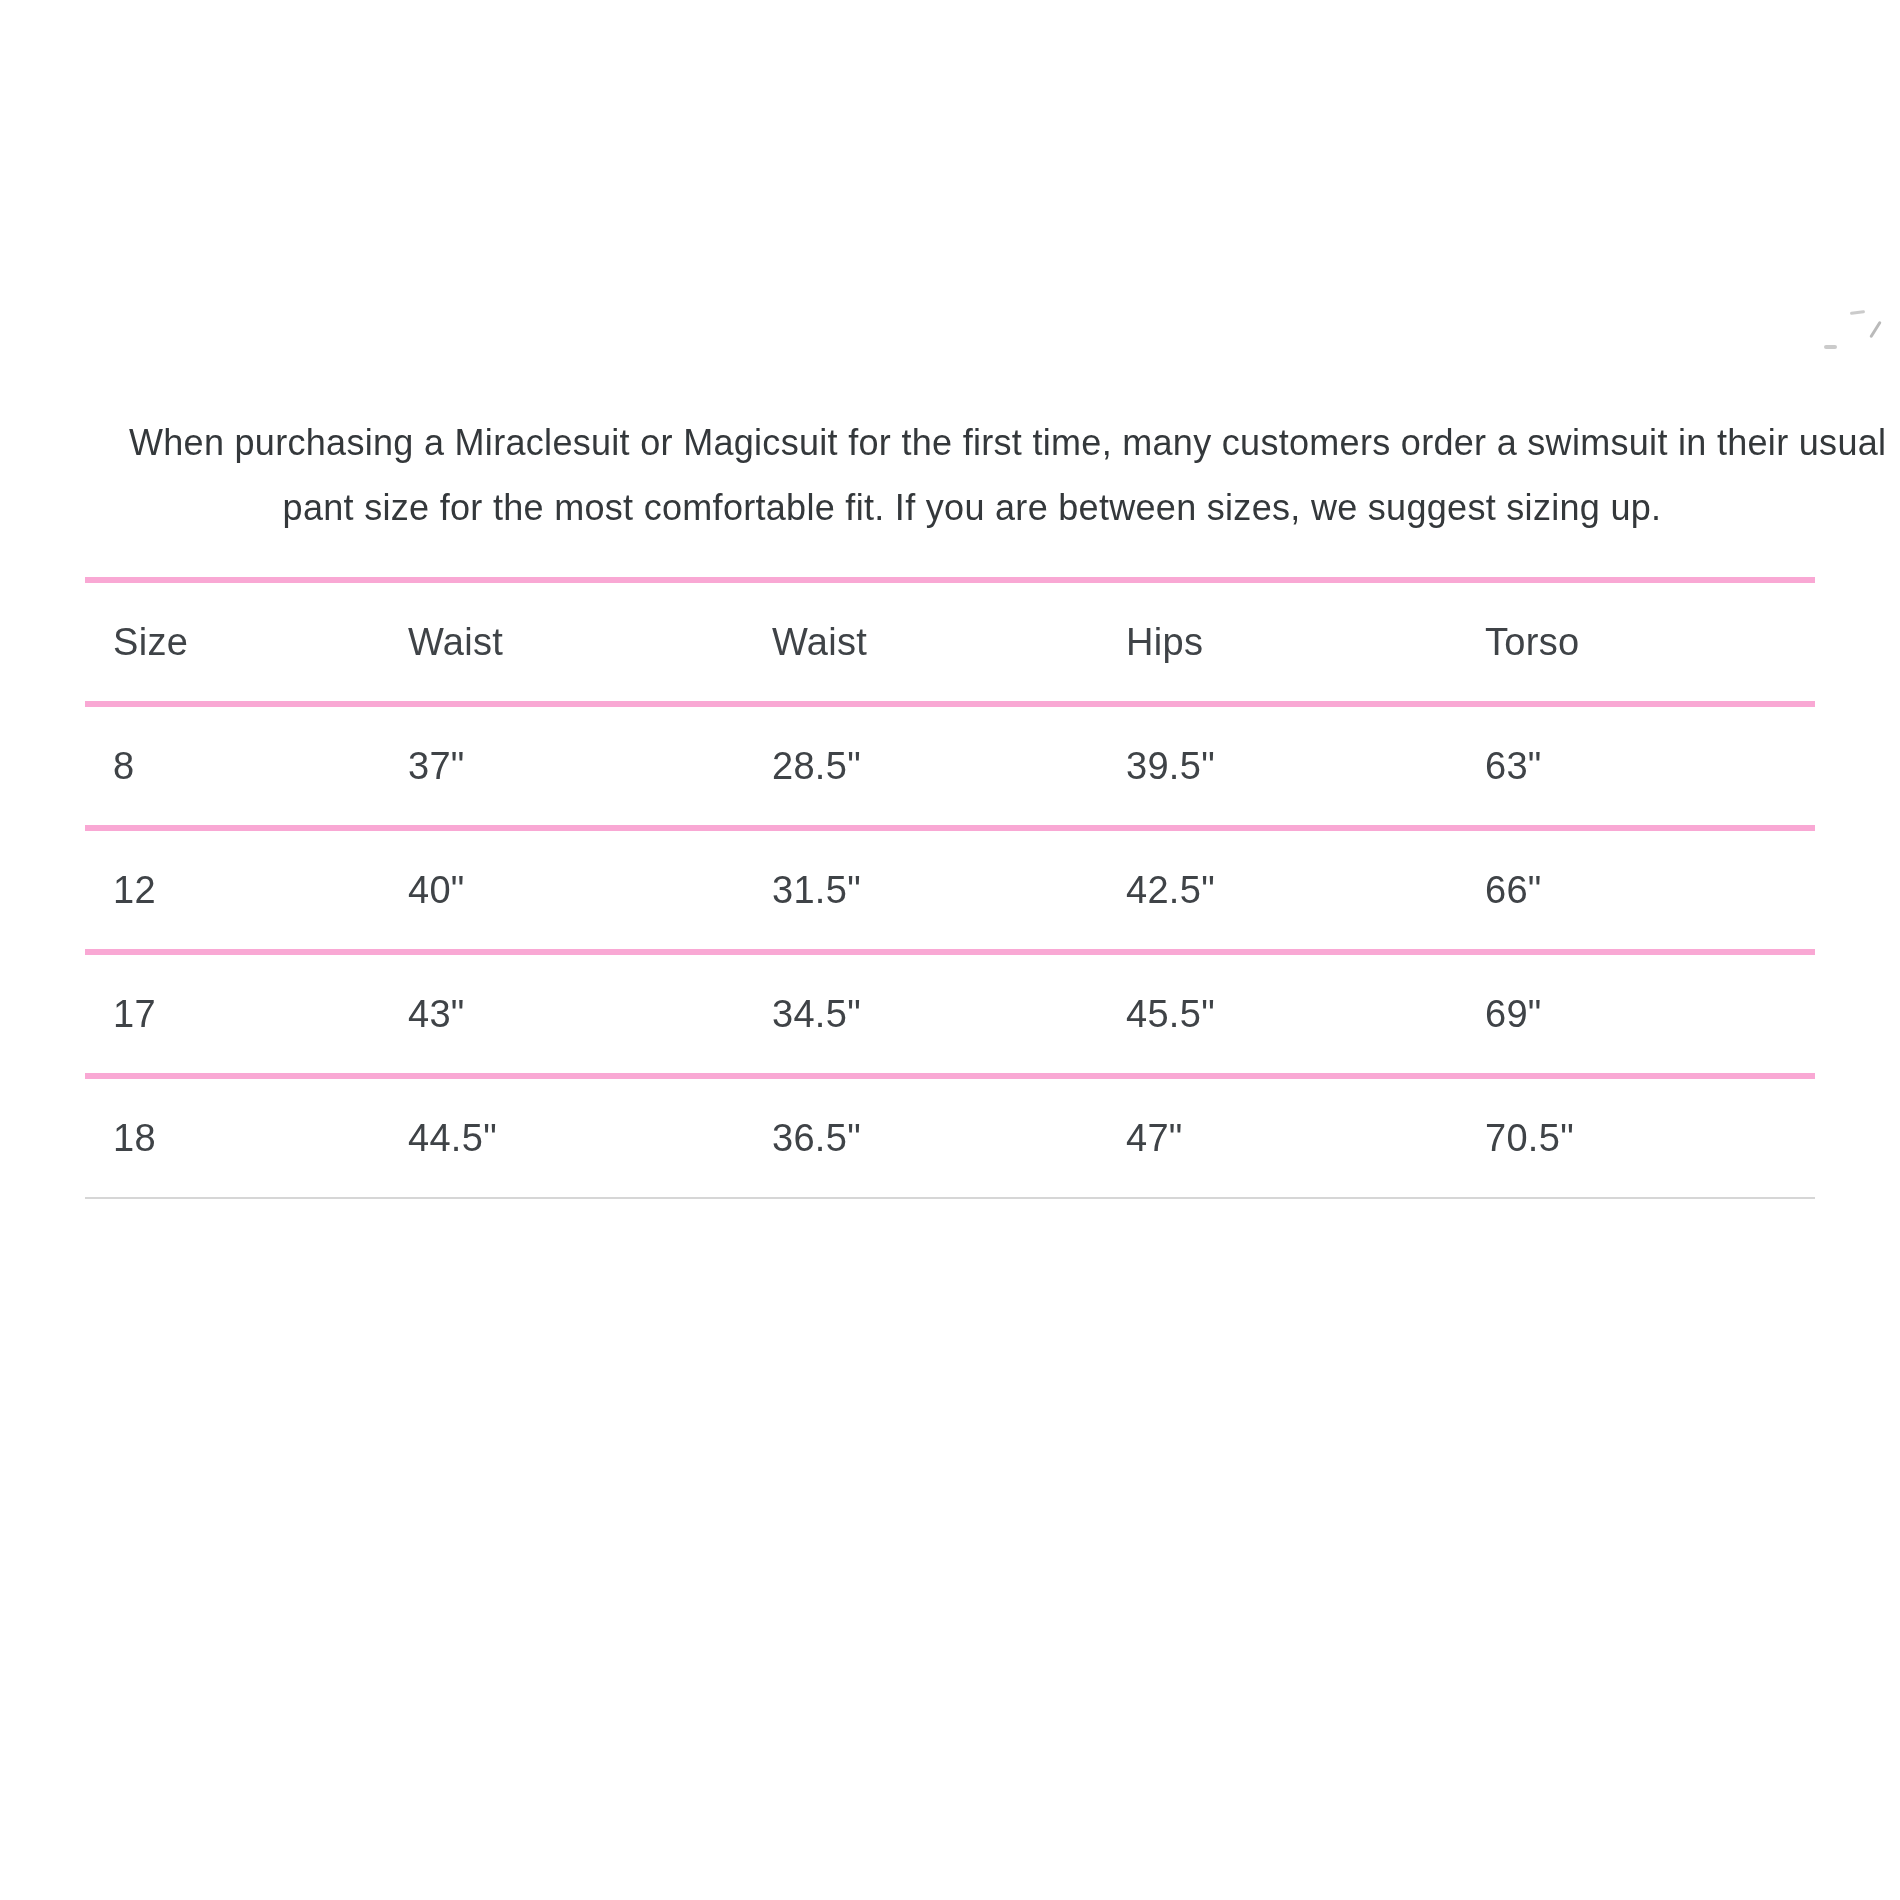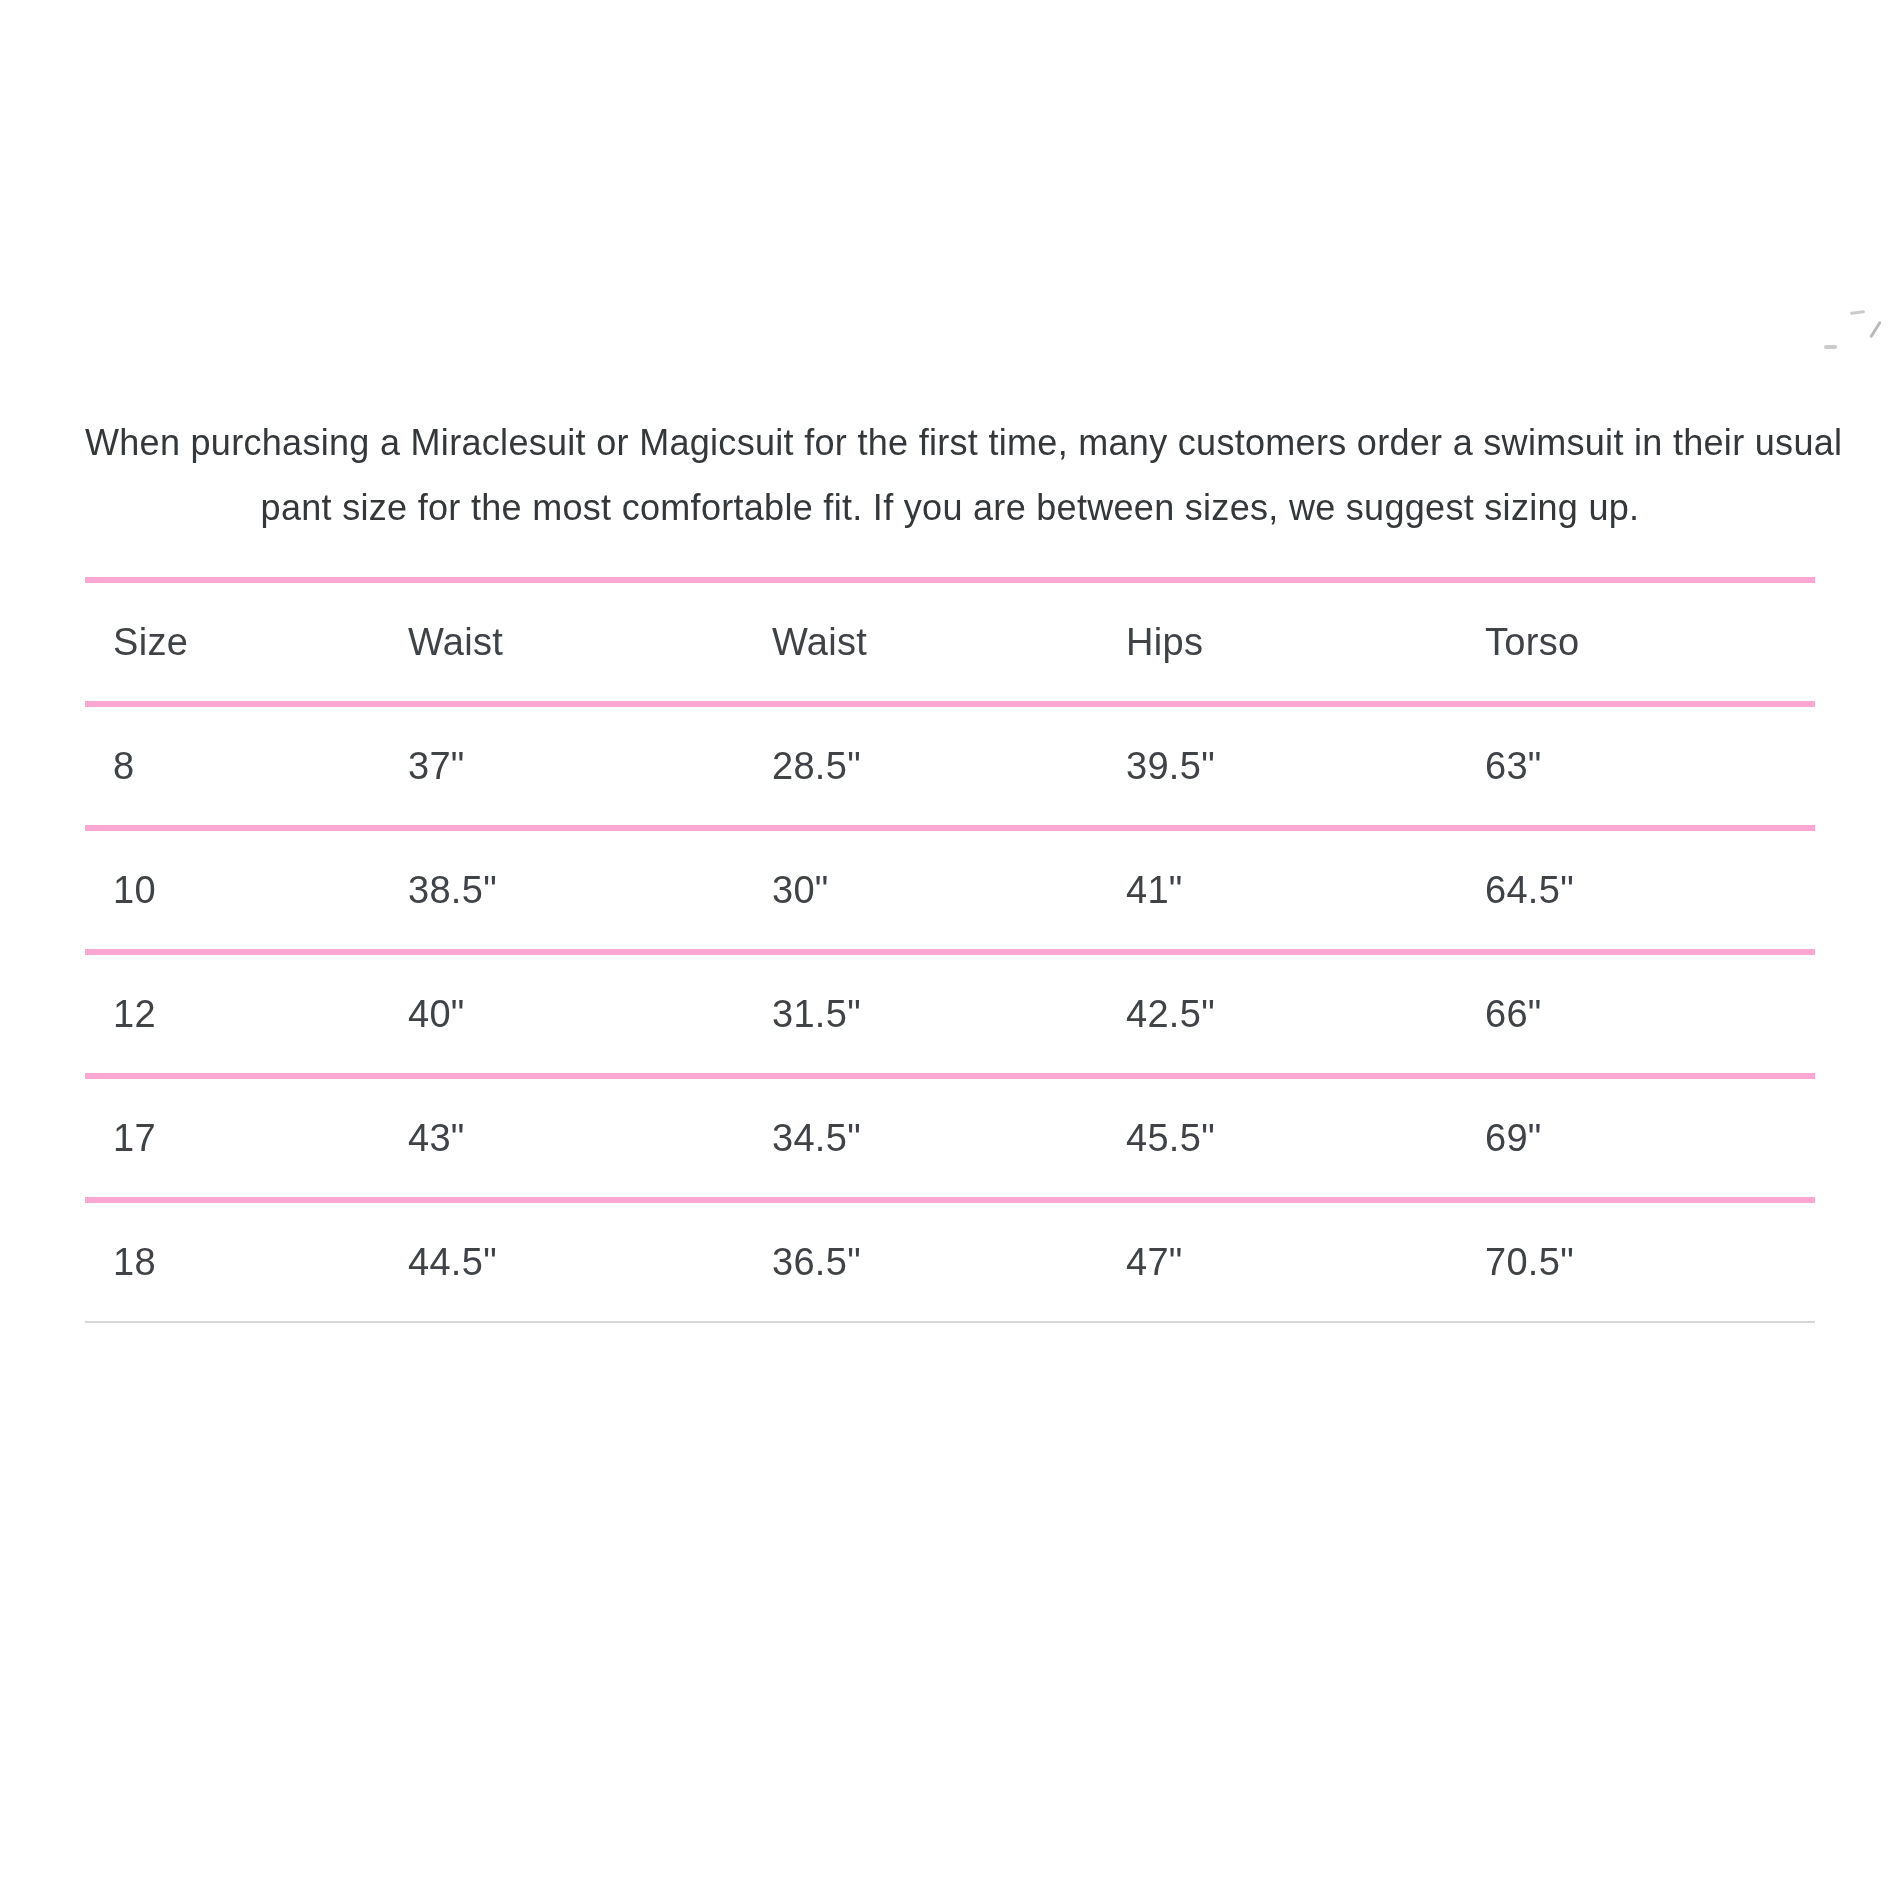--- a/index.html
+++ b/index.html
@@ -22,21 +22,21 @@
     left: 85px;
     top: 410px;
     width: 1730px;
     text-align: center;
     font-size: 36px;
     font-weight: 300;
     line-height: 65px;
     color: #34383b;
     letter-spacing: 0.3px;
   }
-  .intro div { white-space: nowrap; }
+  .intro div { white-space: nowrap; margin-left: 44px; }
 
   
   table.size-chart {
     position: absolute;
     left: 85px;
     top: 577px;
     width: 1730px;
     border-collapse: collapse;
     table-layout: fixed;
   }
@@ -95,27 +95,20 @@
   </thead>
   <tbody>
       <tr>
         <td>8</td>
         <td>37"</td>
         <td>28.5"</td>
         <td>39.5"</td>
         <td>63"</td>
       </tr>
       <tr>
-        <td>10</td>
-        <td>38.5"</td>
-        <td>30"</td>
-        <td>41"</td>
-        <td>64.5"</td>
-      </tr>
-      <tr>
         <td>12</td>
         <td>40"</td>
         <td>31.5"</td>
         <td>42.5"</td>
         <td>66"</td>
       </tr>
       <tr>
         <td>17</td>
         <td>43"</td>
         <td>34.5"</td>

